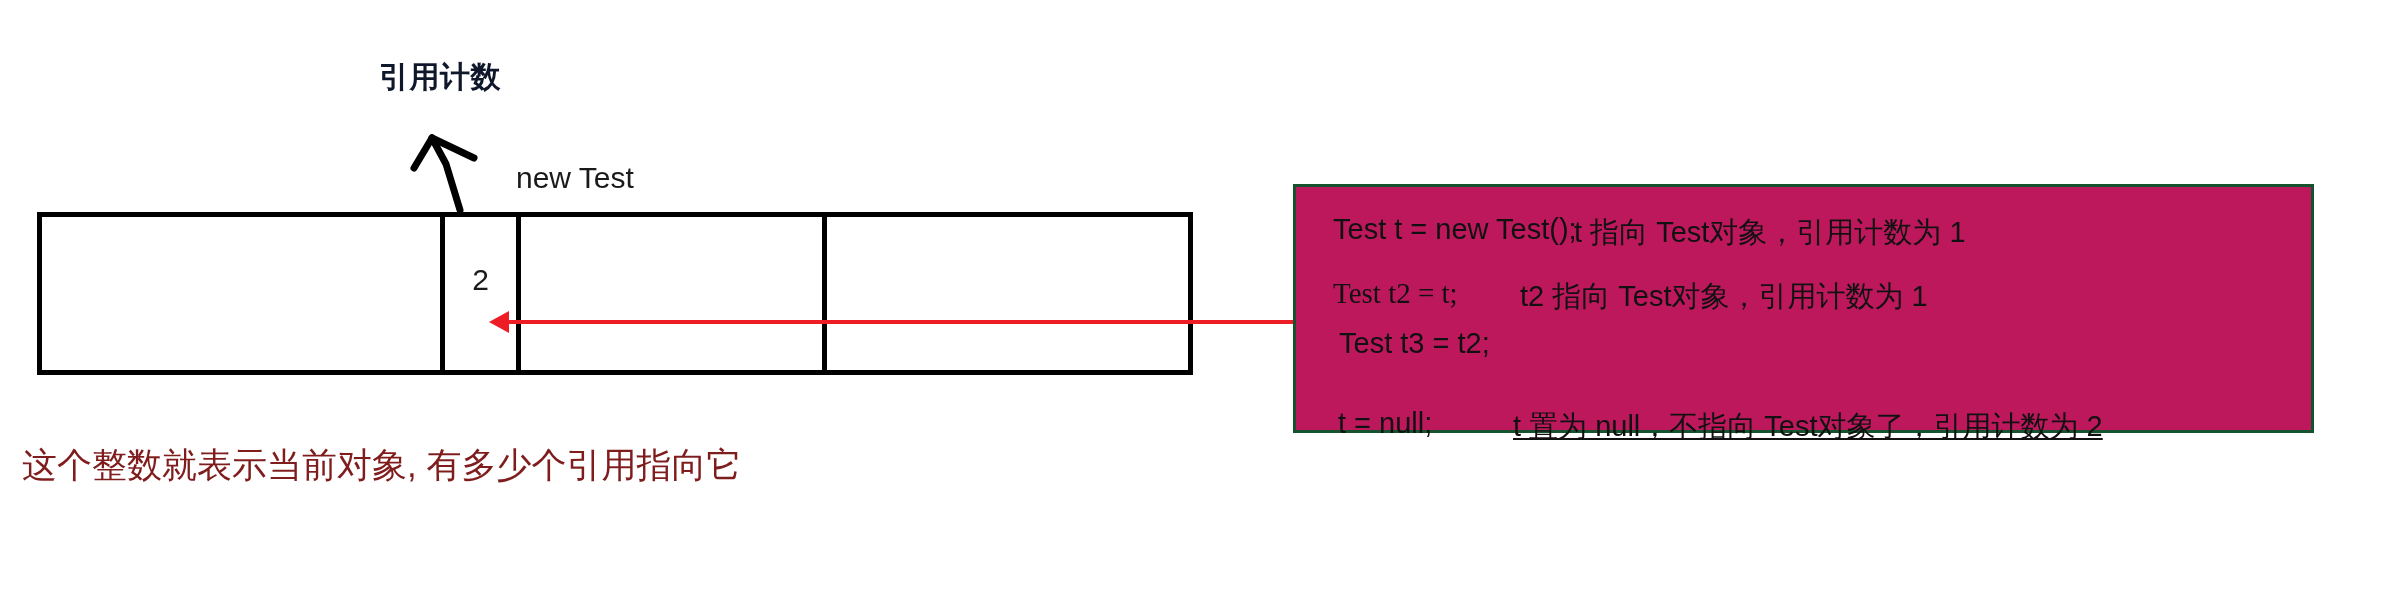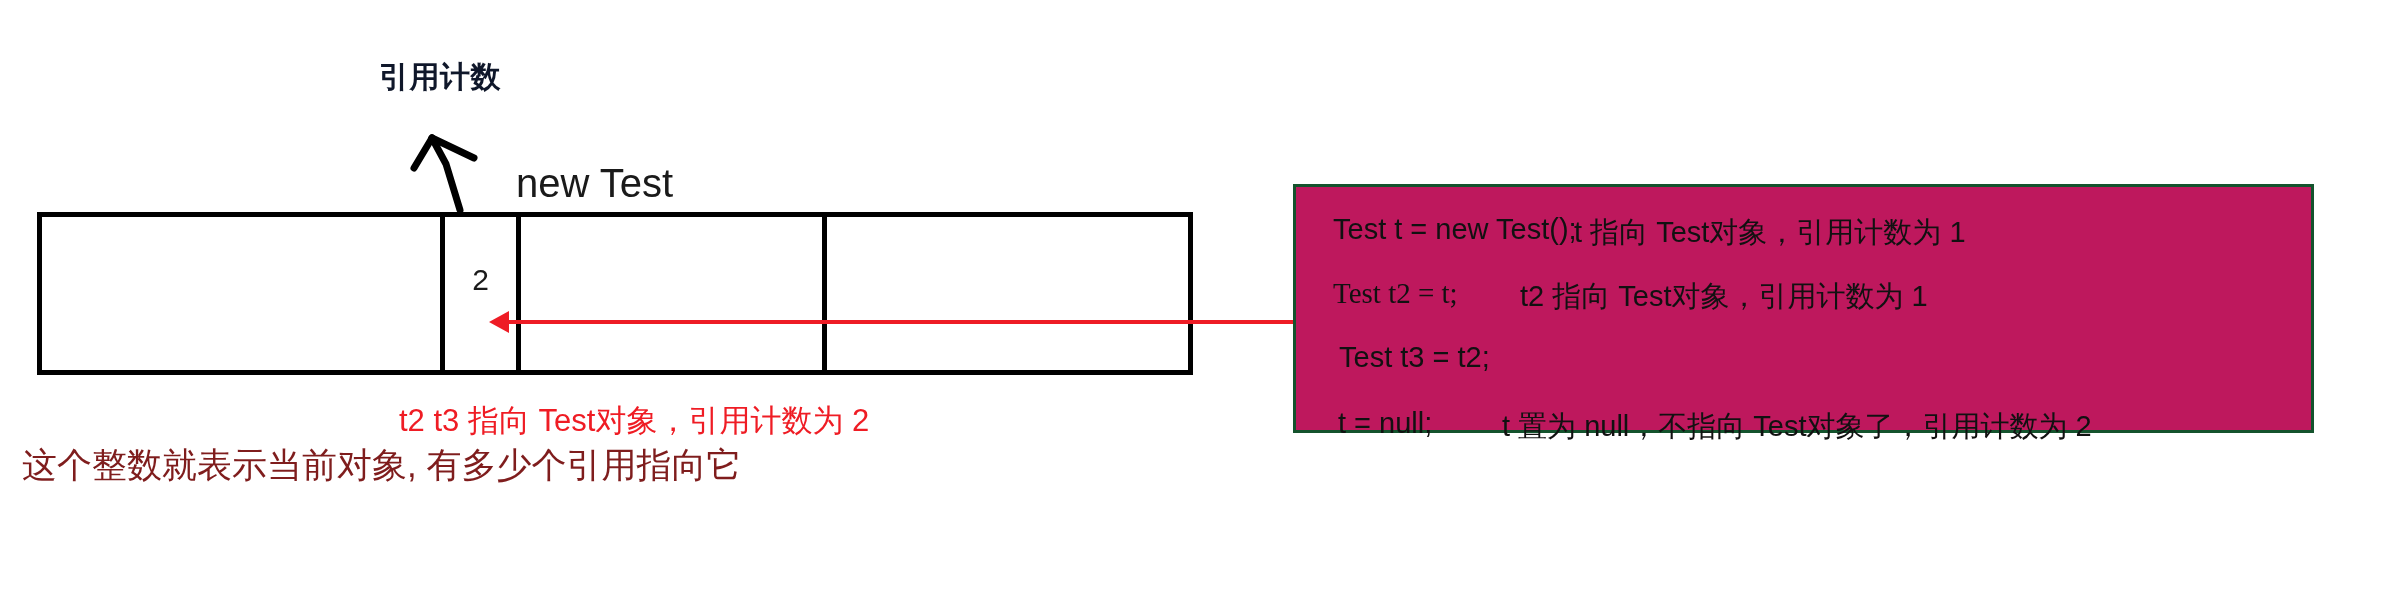--- a/index.html
+++ b/index.html
@@ -37,21 +37,21 @@
     top: 124px;
     width: 130px;
     height: 92px;
   }
 
   
   #newtest-label {
     position: absolute;
     left: 516px;
     top: 161px;
-    font-size: 40px;
+    font-size: 30px;
     color: #1a1a1a;
     white-space: nowrap;
   }
 
   
   #memory-table {
     position: absolute;
     left: 37px;
     top: 212px;
     width: 1156px;
@@ -164,31 +164,31 @@
     top: 0;
     color: #111111;
   }
   .code-note {
     position: absolute;
     top: 0;
     color: #111111;
   }
   #code-line-0 { top: 26px; }
   #code-line-1 { top: 90px; }
-  #code-line-2 { top: 154px; }
+  #code-line-2 { top: 140px; }
   #code-line-3 { top: 220px; }
 
   #code-line-0 .code-stmt { left: 37px; }
   #code-line-0 .code-note { left: 278px; text-align: right; }
   #code-line-1 .code-stmt { left: 37px; font-family: Liberation Serif, serif; }
   #code-line-1 .code-note { left: 224px; }
   #code-line-2 .code-stmt { left: 43px; }
   #code-line-2 .code-note { left: 245px; }
   #code-line-3 .code-stmt { left: 42px; }
-  #code-line-3 .code-note { left: 206px; }
+  #code-line-3 .code-note { left: 217px; text-decoration: underline; }
 </style>
 </head>
 <body>
 
 <div id="canvas">
 
   <div id="refcount-label">引用计数</div>
 
   <div id="refcount-arrow">
     <svg width="130" height="92" viewBox="0 0 130 92" xmlns="http://www.w3.org/2000/svg">
@@ -210,21 +210,20 @@
 
     <div class="cell-divider" id="divider-1"></div>
     <div class="cell-divider" id="divider-2"></div>
     <div class="cell-divider" id="divider-3"></div>
   </div>
 
   <div id="red-pointer-thin"></div>
   <div id="red-pointer-line"></div>
   <div id="red-pointer-head"></div>
 
-  <div id="red-caption">t2 t3 指向 Test对象，引用计数为 2</div>
 
   <div id="black-caption">这个整数就表示当前对象, 有多少个引用指向它</div>
 
   <div id="code-box">
 
     <div class="code-line" id="code-line-0">
       <span class="code-stmt">Test t  = new Test();</span>
       <span class="code-note">t 指向 Test对象，引用计数为 1</span>
     </div>
 

